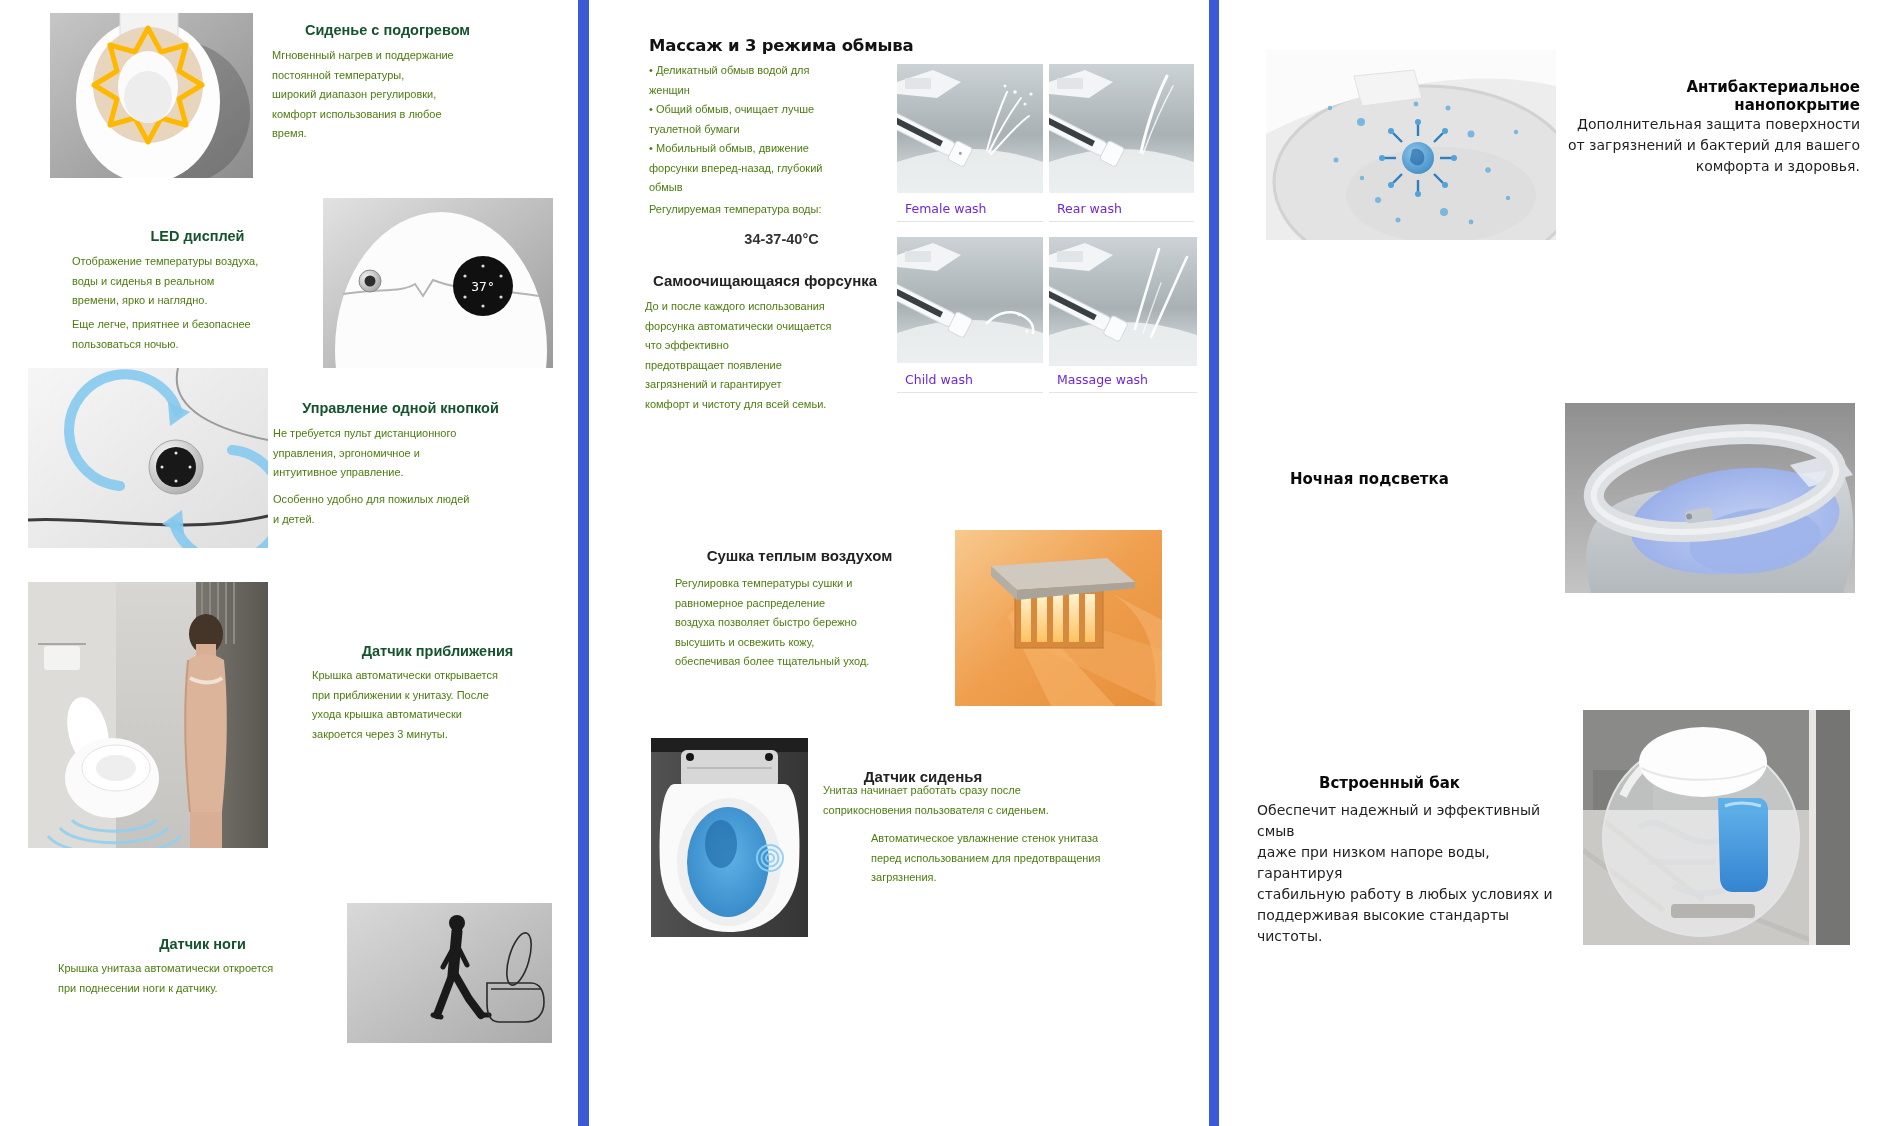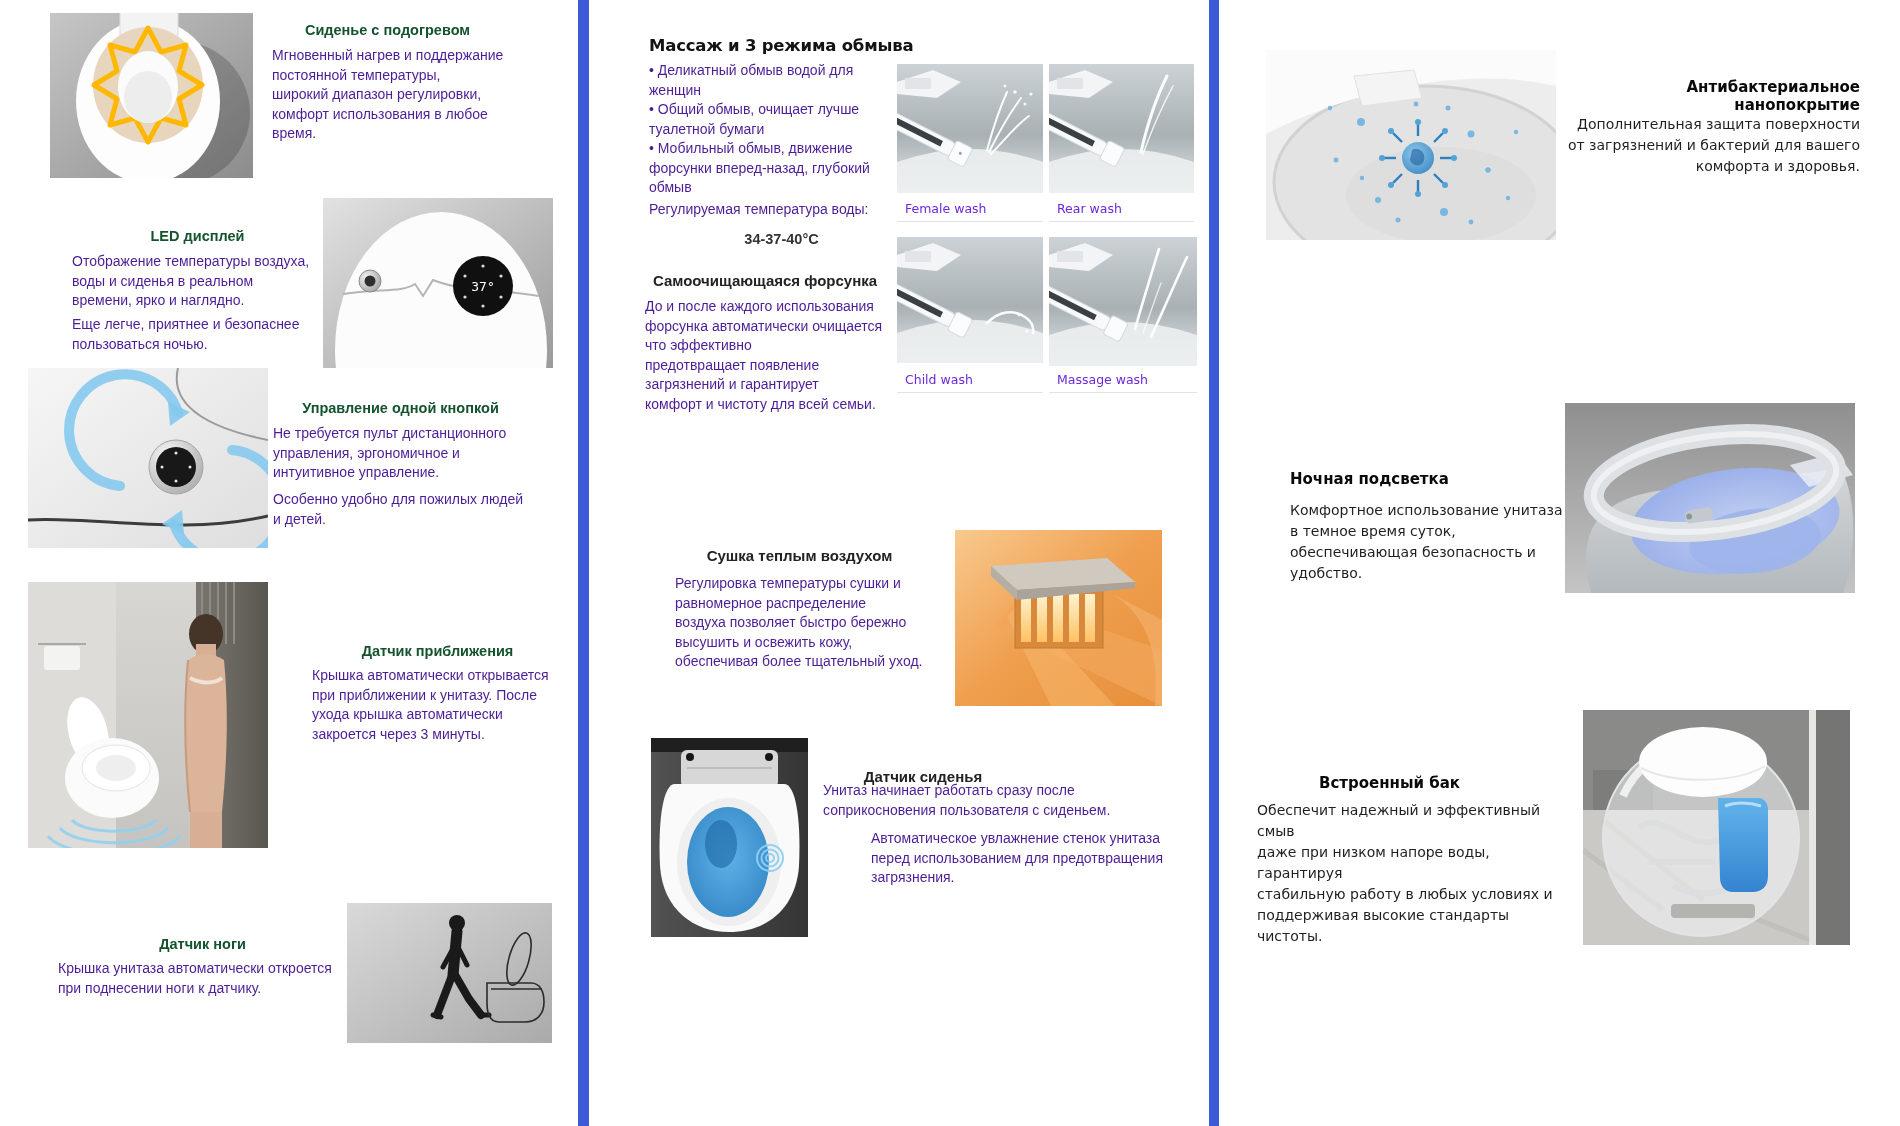--- a/index.html
+++ b/index.html
@@ -1,21 +1,21 @@
 <!DOCTYPE html>
 <html><head>
 <meta charset="utf-8">
 <style>
   html,body{margin:0;padding:0;background:#fff;}
   .page{position:relative;width:1900px;height:1126px;background:#ffffff;overflow:hidden;
         font-family:"Liberation Sans",sans-serif;}
   .abs{position:absolute;}
   .pre{white-space:pre-line;}
   .hL{font-weight:bold;font-size:14.5px;color:#14532d;text-align:center;}
-  .bL{font-size:14px;color:#4c1d95;line-height:19.5px;}
+  .bL{font-size:11px;color:#4d7c0f;line-height:19.5px;}
   .hM1{font-family:"DejaVu Sans",sans-serif;font-weight:bold;font-size:16.5px;color:#131313;letter-spacing:-0.2px;}
   .hM{font-weight:bold;font-size:15px;color:#222;text-align:center;}
   .tempv{font-weight:bold;font-size:14.5px;color:#333;text-align:center;}
   .wash-label{font-family:"DejaVu Sans",sans-serif;font-size:12.5px;color:#6d28d9;}
   .wash-line{height:1px;background:#e3e3e3;}
   .hR{font-family:"DejaVu Sans",sans-serif;font-weight:bold;font-size:15px;color:#0a0a0a;}
   .bR{font-family:"DejaVu Sans",sans-serif;font-size:14px;color:#1f1f1f;line-height:21px;}
   .divider{position:absolute;top:0;height:1126px;}
   svg{display:block;}
 </style>
@@ -436,24 +436,20 @@
         <circle cx="96" cy="128" r="2.2"></circle>
     </g>
   </svg>
 
   <div class="abs hR" style="left:1560px;top:78px;width:300px;text-align:right;">Антибактериальное нанопокрытие</div>
   <div class="abs bR pre" style="left:1565px;top:114px;width:295px;text-align:right;">Дополнительная защита поверхности
 от загрязнений и бактерий для вашего
 комфорта и здоровья.</div>
 
   <div class="abs hR" style="left:1290px;top:470px;width:280px;">Ночная подсветка</div>
-  <div class="abs bR pre" style="left:1290px;top:500px;width:285px;">Комфортное использование унитаза
-в темное время суток,
-обеспечивающая безопасность и
-удобство.</div>
 
   <svg class="abs" style="left:1565px;top:403px;" width="290" height="190" viewBox="0 0 290 190">
     <defs>
       <linearGradient id="nbg" x1="0" y1="0" x2="0" y2="1">
         <stop offset="0" stop-color="#8f8f8f"></stop>
           <stop offset="1" stop-color="#c4c4c4"></stop>
       </linearGradient>
       <linearGradient id="base" x1="0" y1="0" x2="0" y2="1">
         <stop offset="0" stop-color="#d2d6d9"></stop>
           <stop offset="1" stop-color="#b4b9bd"></stop>

